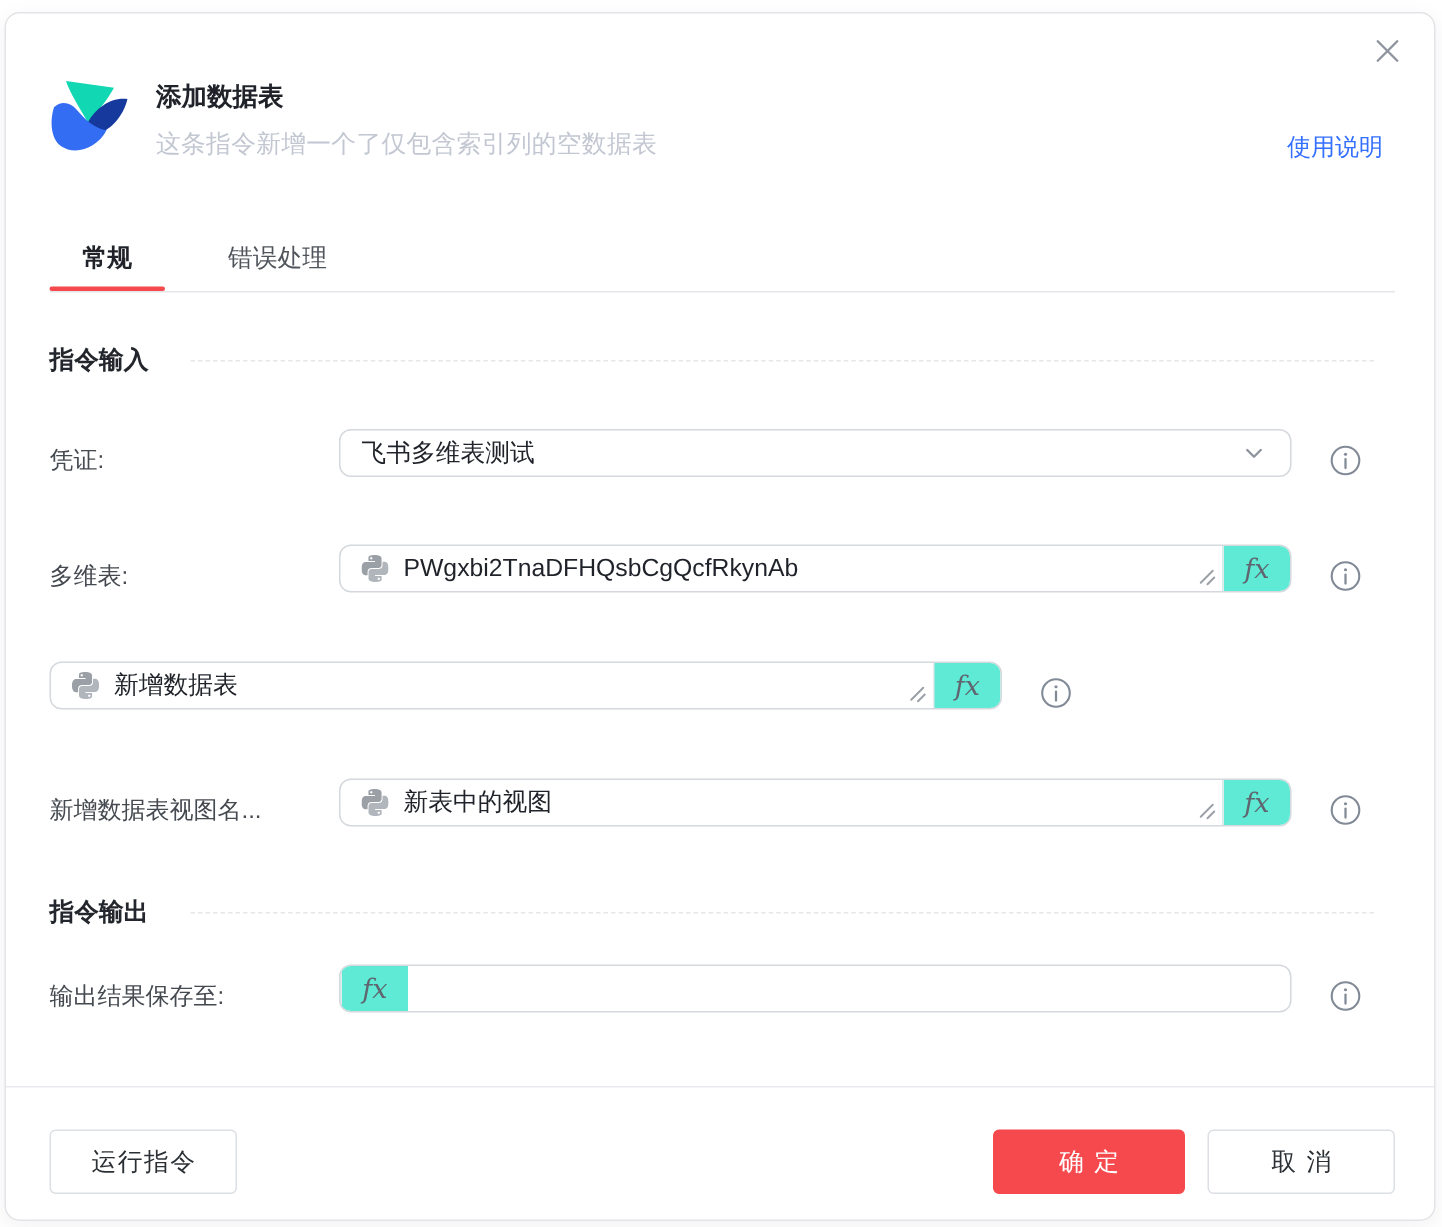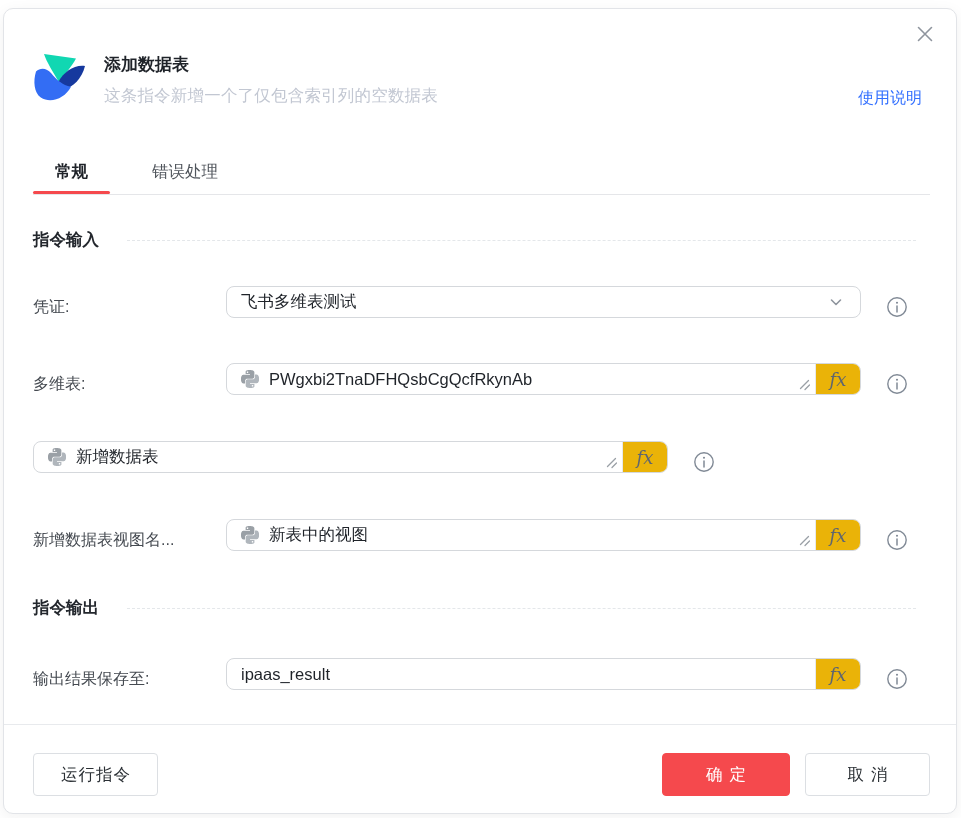--- a/index.html
+++ b/index.html
@@ -32,21 +32,21 @@
   .row { position:absolute; left:29px; right:26px; height:46px; display:flex; align-items:flex-end; }
   .row .flabel { width:193px; padding-right:10px; font-size:16px; color:#454a51;
     white-space:nowrap; overflow:hidden; }
   .control { width:635px; height:32px; border:1px solid #d5d8dc; border-radius:8px;
     background:#fff; display:flex; align-items:stretch; overflow:hidden; }
   .select-box { justify-content:space-between; align-items:center; padding:0 14px; cursor:pointer; }
   .select-box .val { font-size:16.5px; color:#1f2329; }
   .ta { position:relative; flex:1; display:flex; align-items:center; gap:10px; padding:0 16px 0 14px; cursor:text; }
   .ta .val { font-size:16.5px; color:#1f2329; white-space:nowrap; }
   .ta .grip { position:absolute; right:4px; bottom:3px; }
-  .fx-btn { width:45px; border:none; border-left:1px solid #e7e9ec; background:#eab308;
+  .fx-btn { width:45px; border:none; border-left:1px solid #e7e9ec; background:#5eead4;
     display:flex; align-items:center; justify-content:center; cursor:pointer; }
   .fx-btn span { font-family:"DejaVu Serif", serif; font-style:italic; font-size:18px; color:#5f6670; }
   .info-btn { margin-left:25px; width:22px; height:22px; background:none; border:none; padding:0;
     display:flex; align-items:center; justify-content:center; cursor:pointer; }
   
   .footer-divider { position:absolute; left:0; right:0; top:715px; border-top:1px solid #e8eaed; }
   .btn { position:absolute; top:744px; height:43px; border-radius:4px; font-size:16.5px;
     display:flex; align-items:center; justify-content:center; cursor:pointer;
     font-family:"Liberation Sans", sans-serif; }
   .btn span { letter-spacing:7px; margin-right:-7px; }
@@ -183,26 +183,23 @@
           <use href="#ico-info"></use>
         </svg>
     </button>
   </div>
 
   <div class="section-heading" style="top:588px">
     <span class="txt">指令输出</span>
     <span class="dash"></span>
   </div>
 
-  <div class="row" style="top:635px">
+  <div class="row" style="top:620px">
     <div class="flabel">输出结果保存至:</div>
     <div class="control">
-      <div class="ta">
-        <span class="val">ipaas_result</span>
-      </div>
       <button class="fx-btn">
         <span>fx</span>
       </button>
     </div>
     <button class="info-btn">
       <svg width="22" height="22" viewBox="0 0 22 22">
           <use href="#ico-info"></use>
         </svg>
     </button>
   </div>

